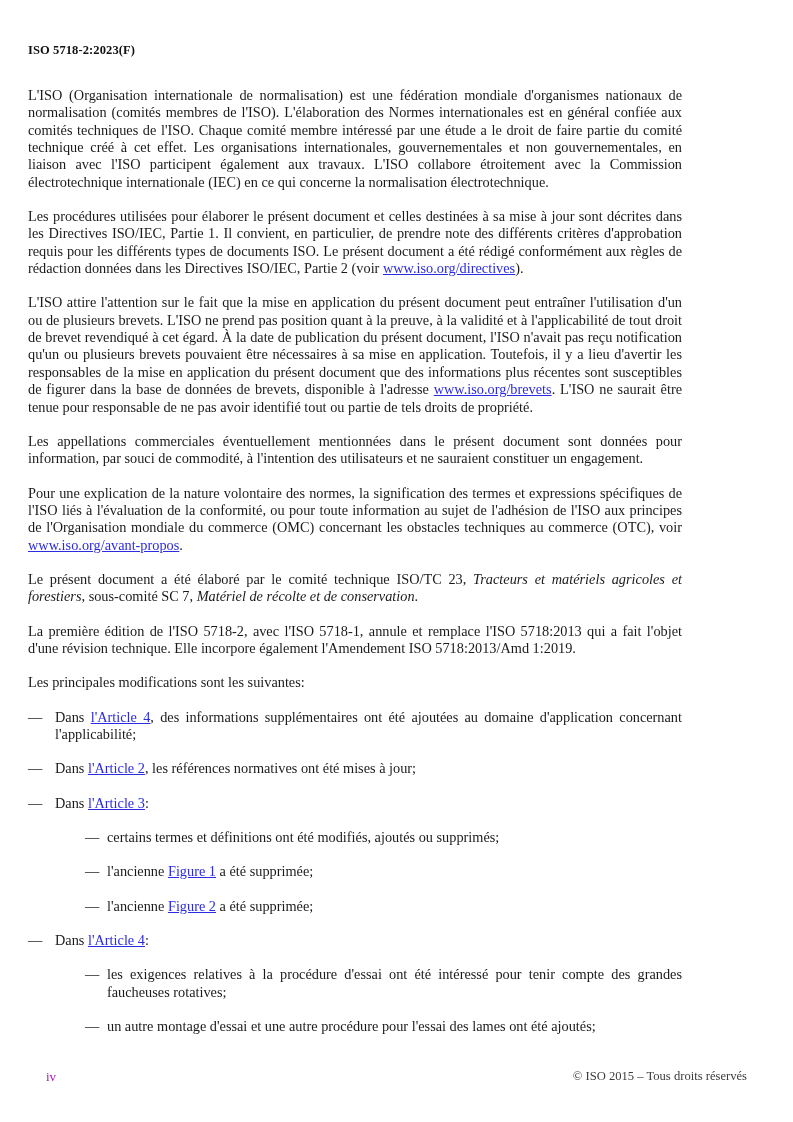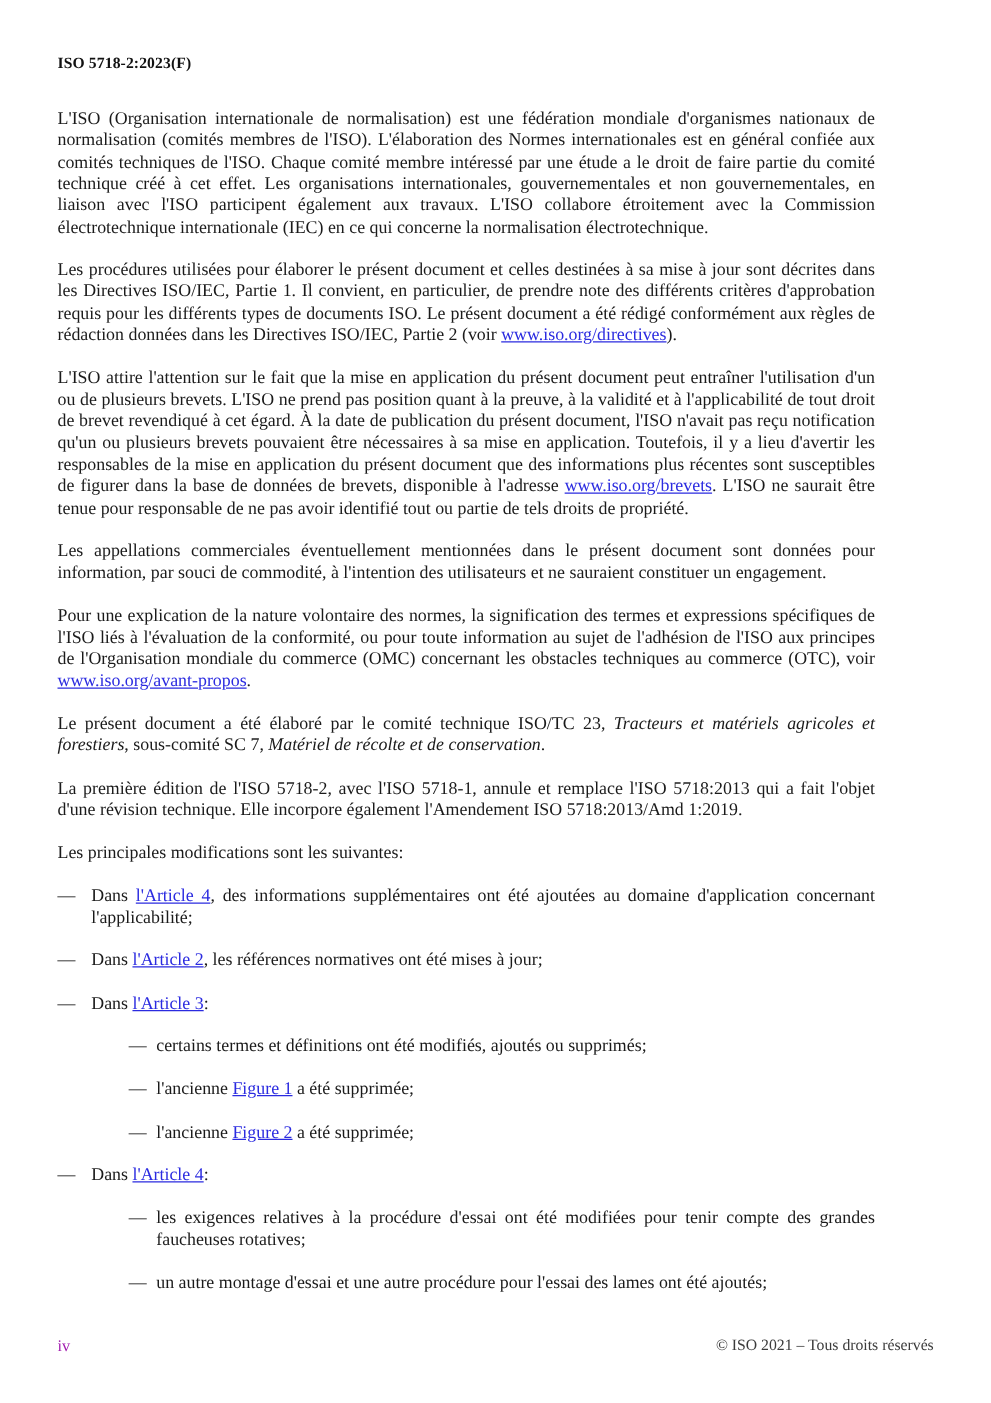--- a/index.html
+++ b/index.html
@@ -15,21 +15,21 @@
     position: relative;
     width: 793px;
     height: 1122px;
     margin: 0 auto;
     background: #ffffff;
     overflow: hidden;
     box-sizing: border-box;
   }
   .content {
     position: absolute;
-    left: 46px;
+    left: 28px;
     top: 0;
     width: 654px;
   }
   .running-head {
     font-size: 12.5px;
     font-weight: bold;
     letter-spacing: 0.1px;
     padding-top: 43px;
     color: #111;
   }
@@ -157,30 +157,30 @@
             <span class="dash">—</span><span>l'ancienne </span><a class="lnk" href="#">Figure 2</a><span> a été supprimée;</span>
           </li>
         </ul>
       </li>
 
       <li class="dash-item">
         <span class="dash">—</span><span>Dans </span><a class="lnk" href="#">l'Article 4</a><span>:</span>
 
         <ul class="dash-list level2">
           <li class="dash-item">
-            <span class="dash">—</span><span>les exigences relatives à la procédure d'essai ont été modifiées pour tenir compte des grandes faucheuses rotatives;</span><span></span>
+            <span class="dash">—</span><span>les exigences relatives à la procédure d'essai ont été intéressé pour tenir compte des grandes faucheuses rotatives;</span><span></span>
           </li>
           <li class="dash-item">
             <span class="dash">—</span><span>un autre montage d'essai et une autre procédure pour l'essai des lames ont été ajoutés;</span><span></span>
           </li>
         </ul>
       </li>
 
     </ul>
 
   </div>
 
   <div class="footer">
     <div class="page-num">iv</div>
-    <div class="copyright">© ISO 2021 – Tous droits réservés</div>
+    <div class="copyright">© ISO 2015 – Tous droits réservés</div>
   </div>
 
 </div>
 
 </body></html>

